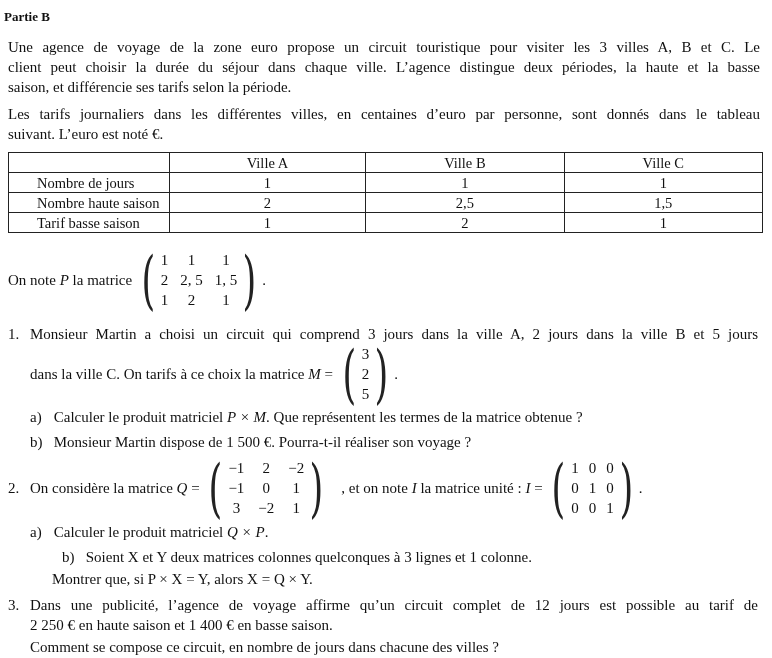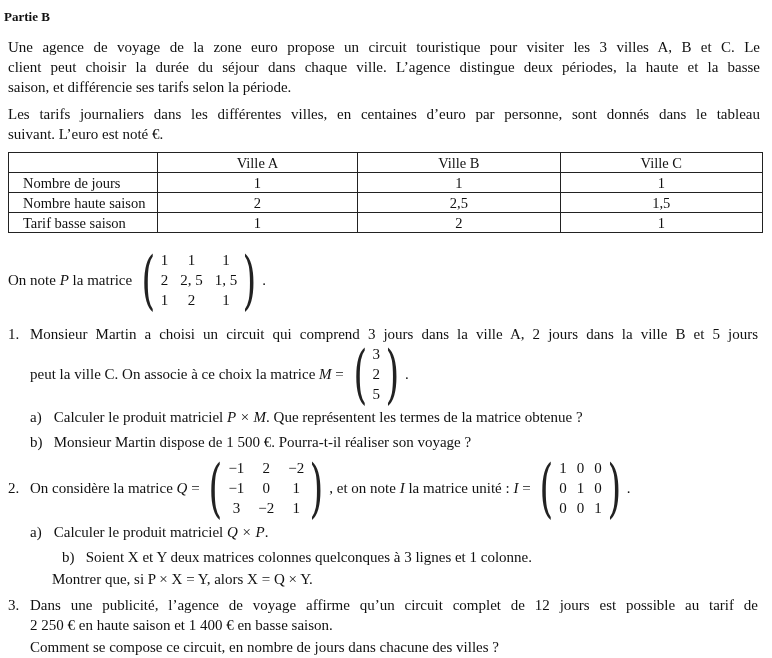--- a/index.html
+++ b/index.html
@@ -17,21 +17,21 @@
   .j { text-align: justify; text-align-last: justify; display: block; width: 752px; }
 
   table.tarifs {
     position: absolute; left: 8px; top: 152px; width: 755px;
     border-collapse: collapse; font-size: 14.5px; line-height: 18px;
   }
   table.tarifs td, table.tarifs th {
     border: 1px solid #222; padding: 0 0 0 0; height: 19px; font-weight: normal;
     text-align: center;
   }
-  table.tarifs td.lbl { text-align: left; padding-left: 14px; width: 134px; }
+  table.tarifs td.lbl { text-align: left; padding-left: 28px; width: 134px; }
   table.tarifs col.c0 { width: 144px; }
   table.tarifs col.c1 { width: 201px; }
   table.tarifs col.c2 { width: 203px; }
   table.tarifs col.c3 { width: 203px; }
 
   .i { font-style: italic; }
   .mat { display: inline-flex; align-items: center; vertical-align: middle; }
   .paren { font-family: "DejaVu Serif", serif; font-weight: 100; color: #222; transform: scaleX(0.55); display: inline-block; line-height: 1; }
   .grid { display: inline-grid; column-gap: 12px; row-gap: 0; text-align: center; line-height: 20px; font-size: 15px; }
   .g3 { grid-template-columns: auto auto auto; }
@@ -111,21 +111,21 @@
       <span>2</span>
       <span>1</span>
     </span>
     <span class="paren" style="font-size:64px;">)</span>
   </span><span style="vertical-align:middle;">.</span>
 </div>
 
 <span class="num" style="top:324px;">1.</span>
 <span class="item" style="top:324px; width:728px; display:block; text-align:justify; text-align-last:justify; white-space:normal;">Monsieur Martin a choisi un circuit qui comprend 3 jours dans la ville A, 2 jours dans la ville B et 5 jours</span>
 <div class="item" style="top:342px;">
-  <span style="vertical-align:middle;">peut la ville C. On associe à ce choix la matrice</span>
+  <span style="vertical-align:middle;">dans la ville C. On tarifs à ce choix la matrice</span>
   <span class="i" style="vertical-align:middle;">M</span>
   <span style="vertical-align:middle;">=</span>
   <span class="mat">
     <span class="paren" style="font-size:64px;">(</span>
     <span class="grid g1">
       <span>3</span>
       <span>2</span>
       <span>5</span>
     </span>
     <span class="paren" style="font-size:64px;">)</span>
@@ -154,21 +154,21 @@
       <span>2</span>
       <span>−2</span>
       <span>−1</span>
       <span>0</span>
       <span>1</span>
       <span>3</span>
       <span>−2</span>
       <span>1</span>
     </span>
     <span class="paren" style="font-size:64px;">)</span>
-  </span><span style="vertical-align:middle;">, et on note</span>
+  </span><span style="vertical-align:middle;margin-left:12px;">, et on note</span>
   <span class="i" style="vertical-align:middle;">I</span>
   <span style="vertical-align:middle;">la matrice unité :</span>
   <span class="i" style="vertical-align:middle;">I</span>
   <span style="vertical-align:middle;">=</span>
   <span class="mat">
     <span class="paren" style="font-size:64px;">(</span>
     <span class="grid g3" style="column-gap:10px;">
       <span>1</span>
       <span>0</span>
       <span>0</span>

